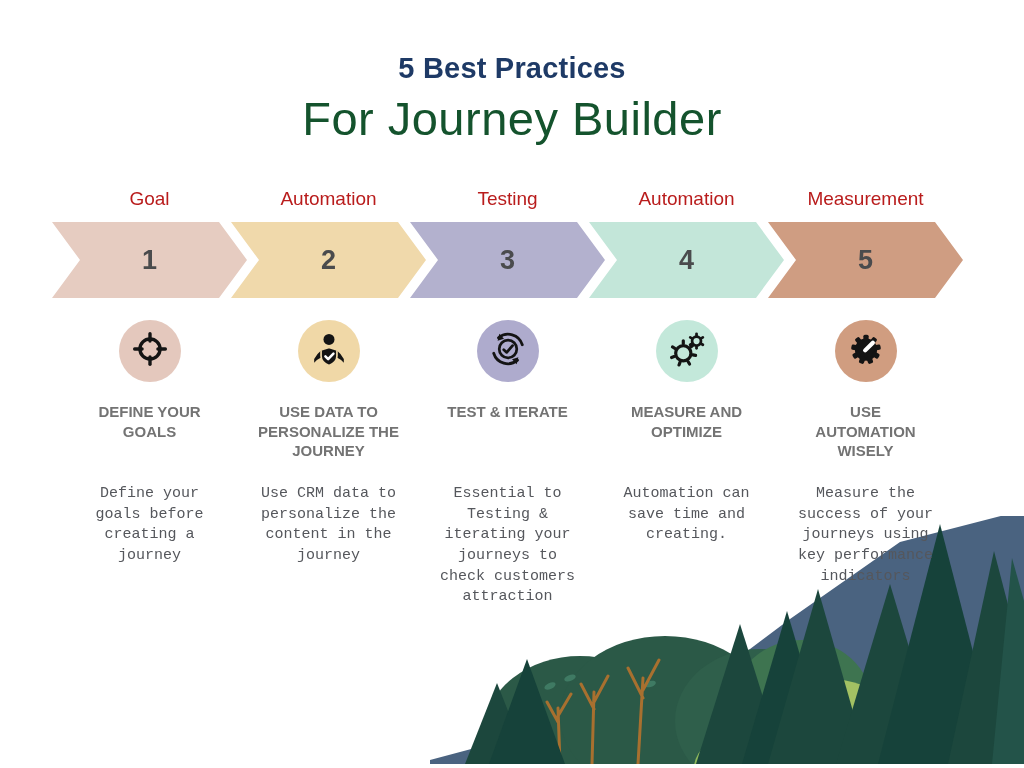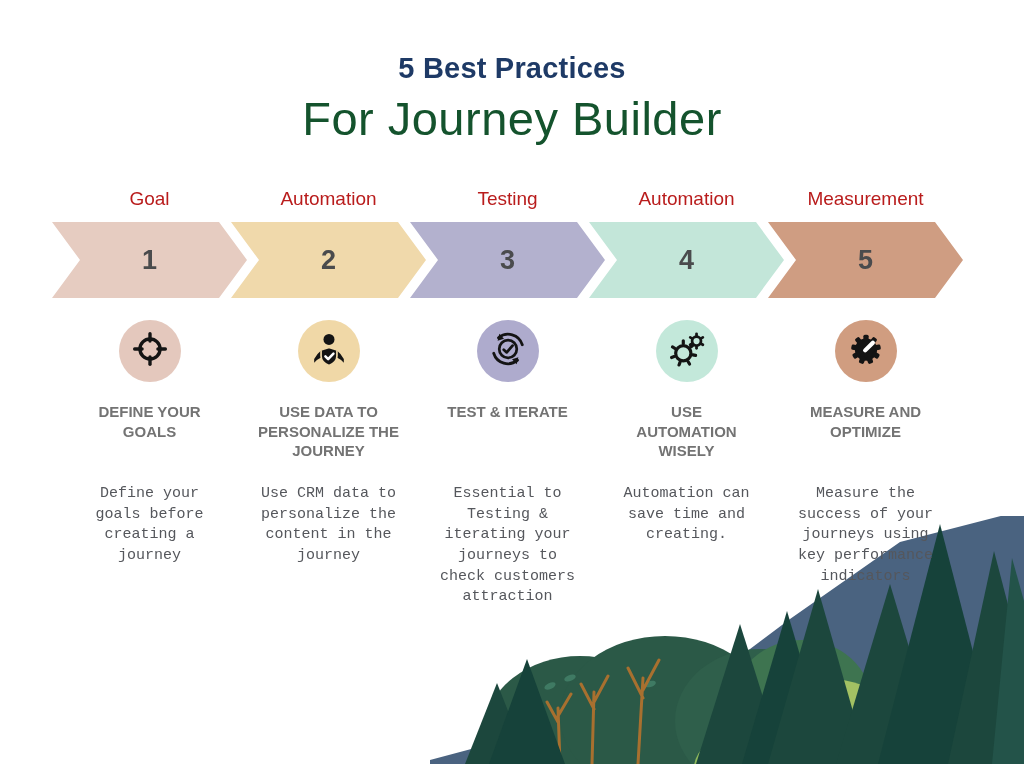--- a/index.html
+++ b/index.html
@@ -160,22 +160,22 @@
             <line x1="16.2" y1="18.3" x2="23.5" y2="11" stroke="#ffffff" stroke-width="4" stroke-linecap="round"></line>
           </svg>
         </span>
       </div>
     </div>
 
     <div class="grid5 subtitle-row">
       <div class="subtitle">DEFINE YOUR GOALS</div>
       <div class="subtitle">USE DATA TO PERSONALIZE THE JOURNEY</div>
       <div class="subtitle">TEST &amp; ITERATE</div>
+      <div class="subtitle">MEASURE AND OPTIMIZE</div>
       <div class="subtitle narrow">USE AUTOMATION WISELY</div>
-      <div class="subtitle">MEASURE AND OPTIMIZE</div>
     </div>
 
     <div class="grid5 desc-row">
       <div class="desc">Define your goals before creating a journey</div>
       <div class="desc">Use CRM data to personalize the content in the journey</div>
       <div class="desc wide">Essential to  Testing &amp; iterating your journeys to check customers attraction</div>
       <div class="desc">Automation can save time and creating.</div>
       <div class="desc wide">Measure the success of your journeys using key performance indicators</div>
     </div>
 

